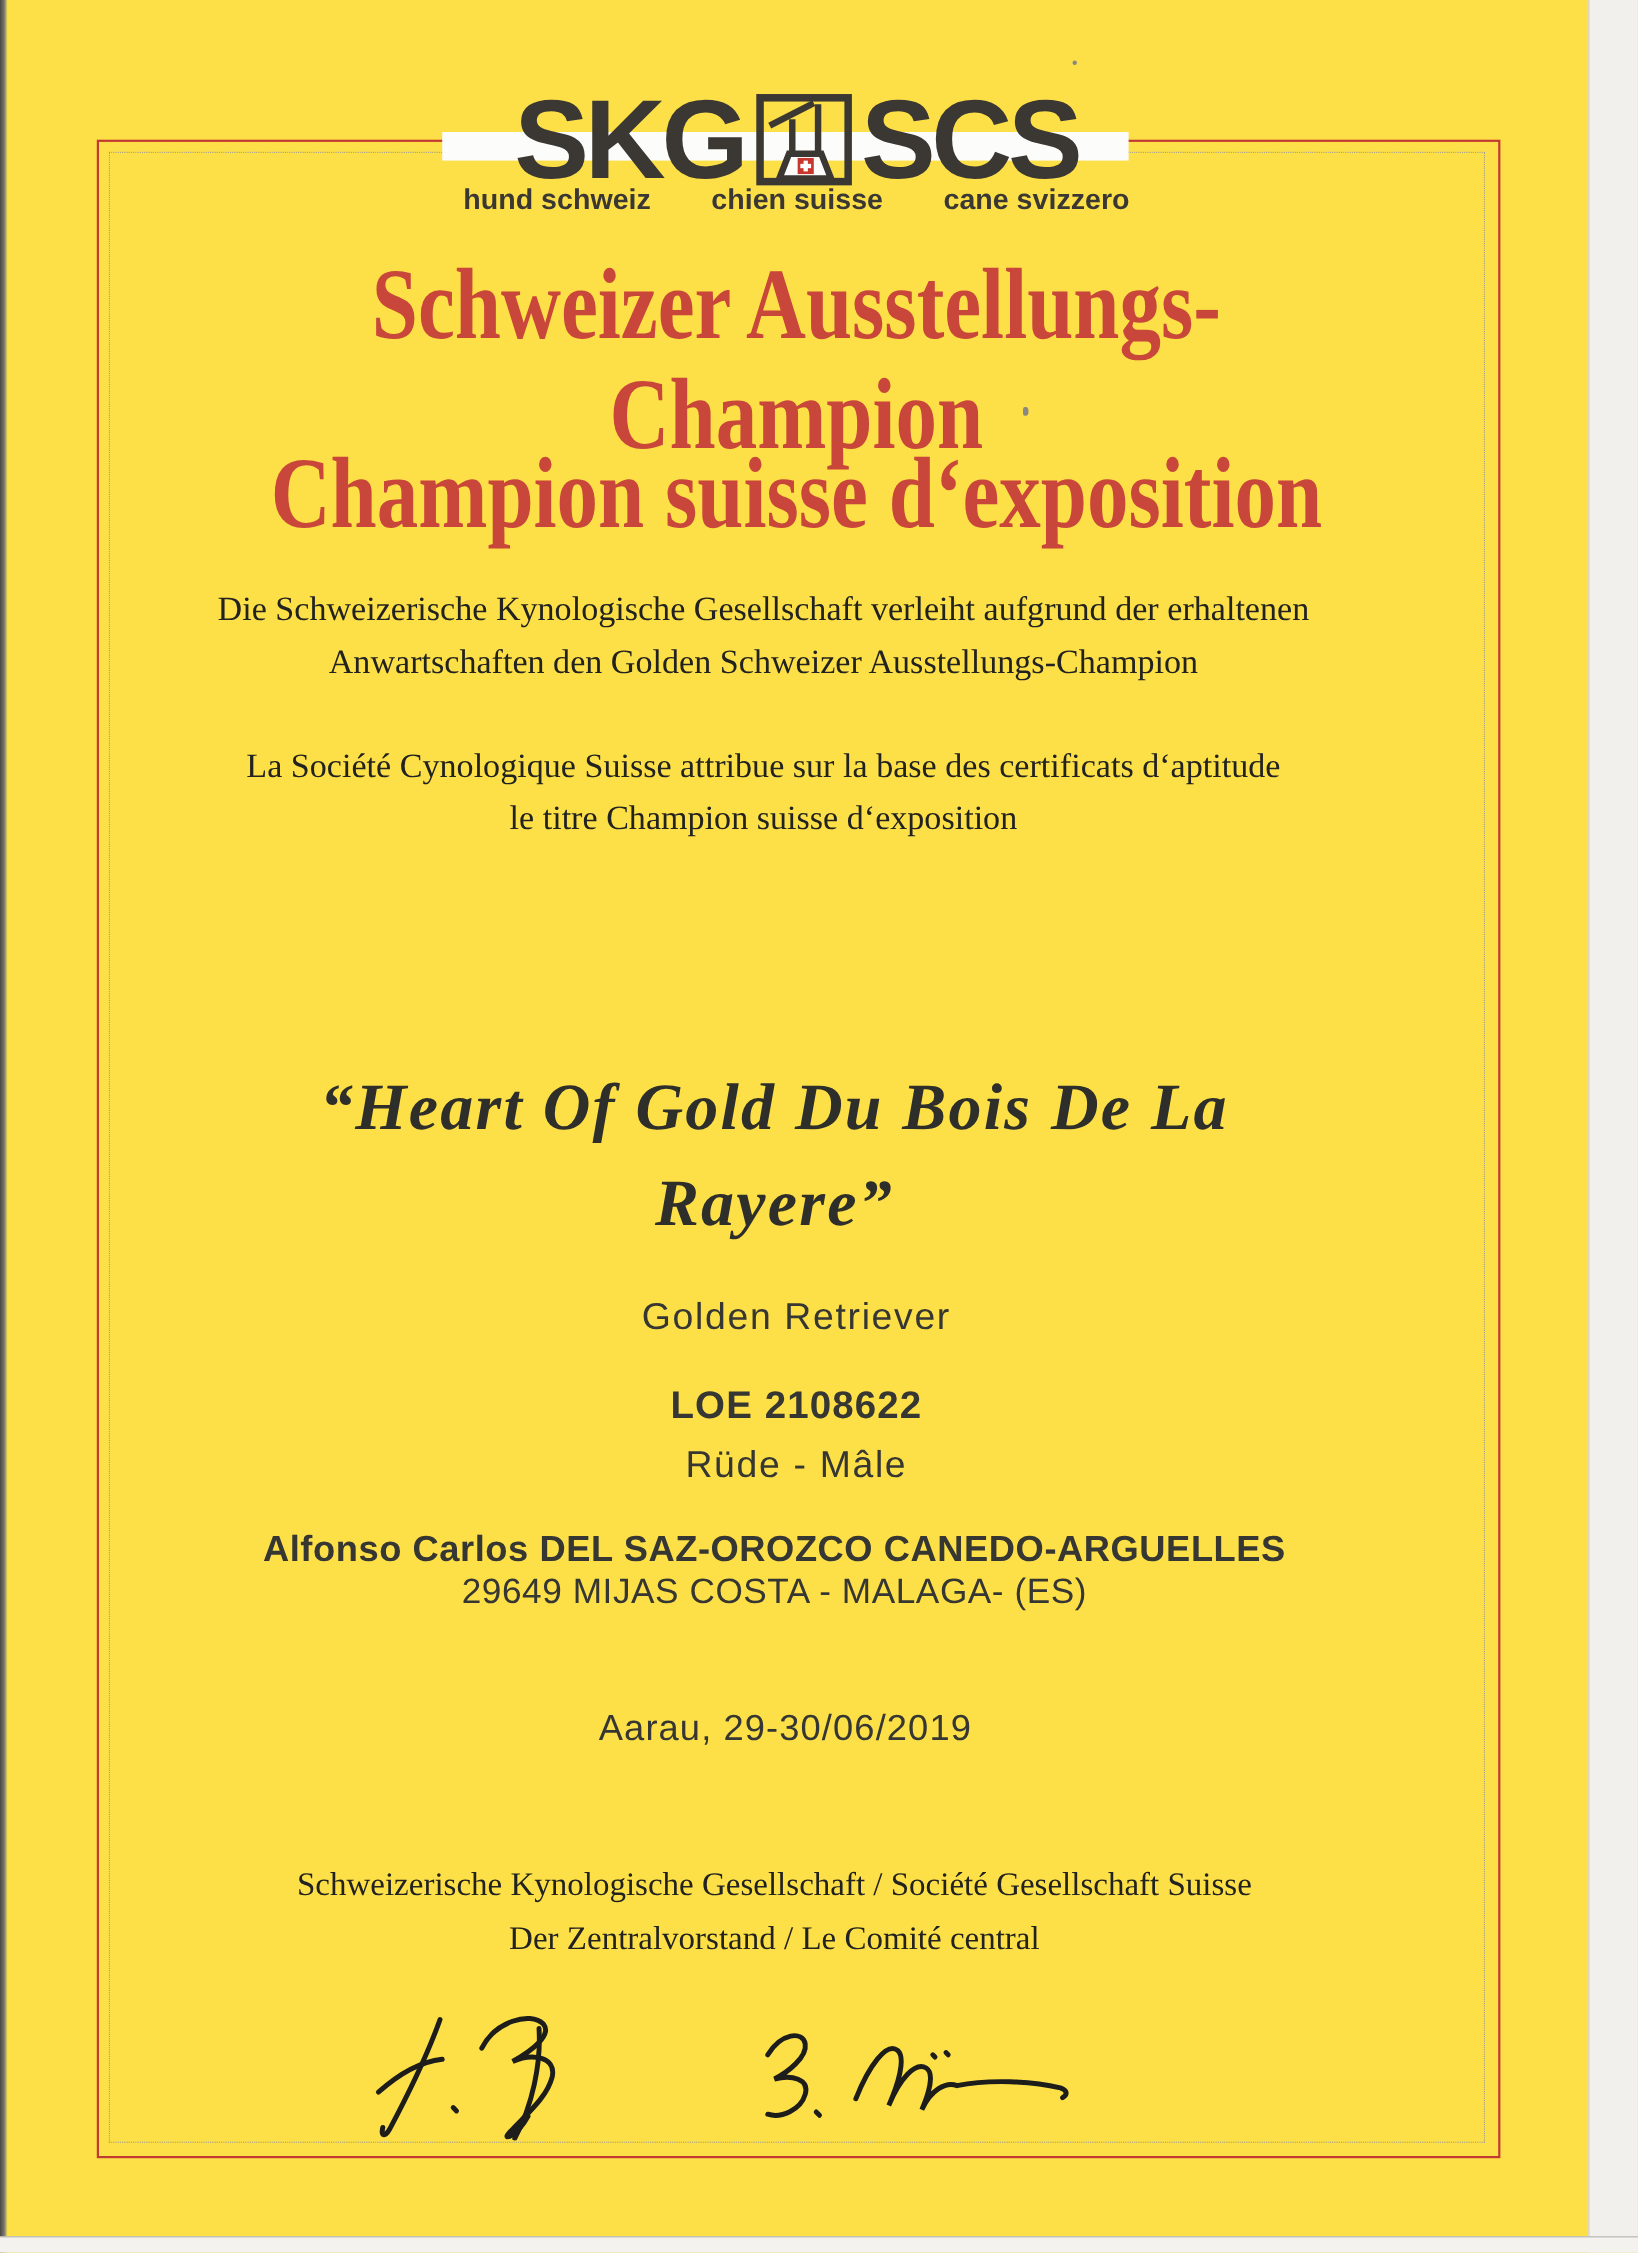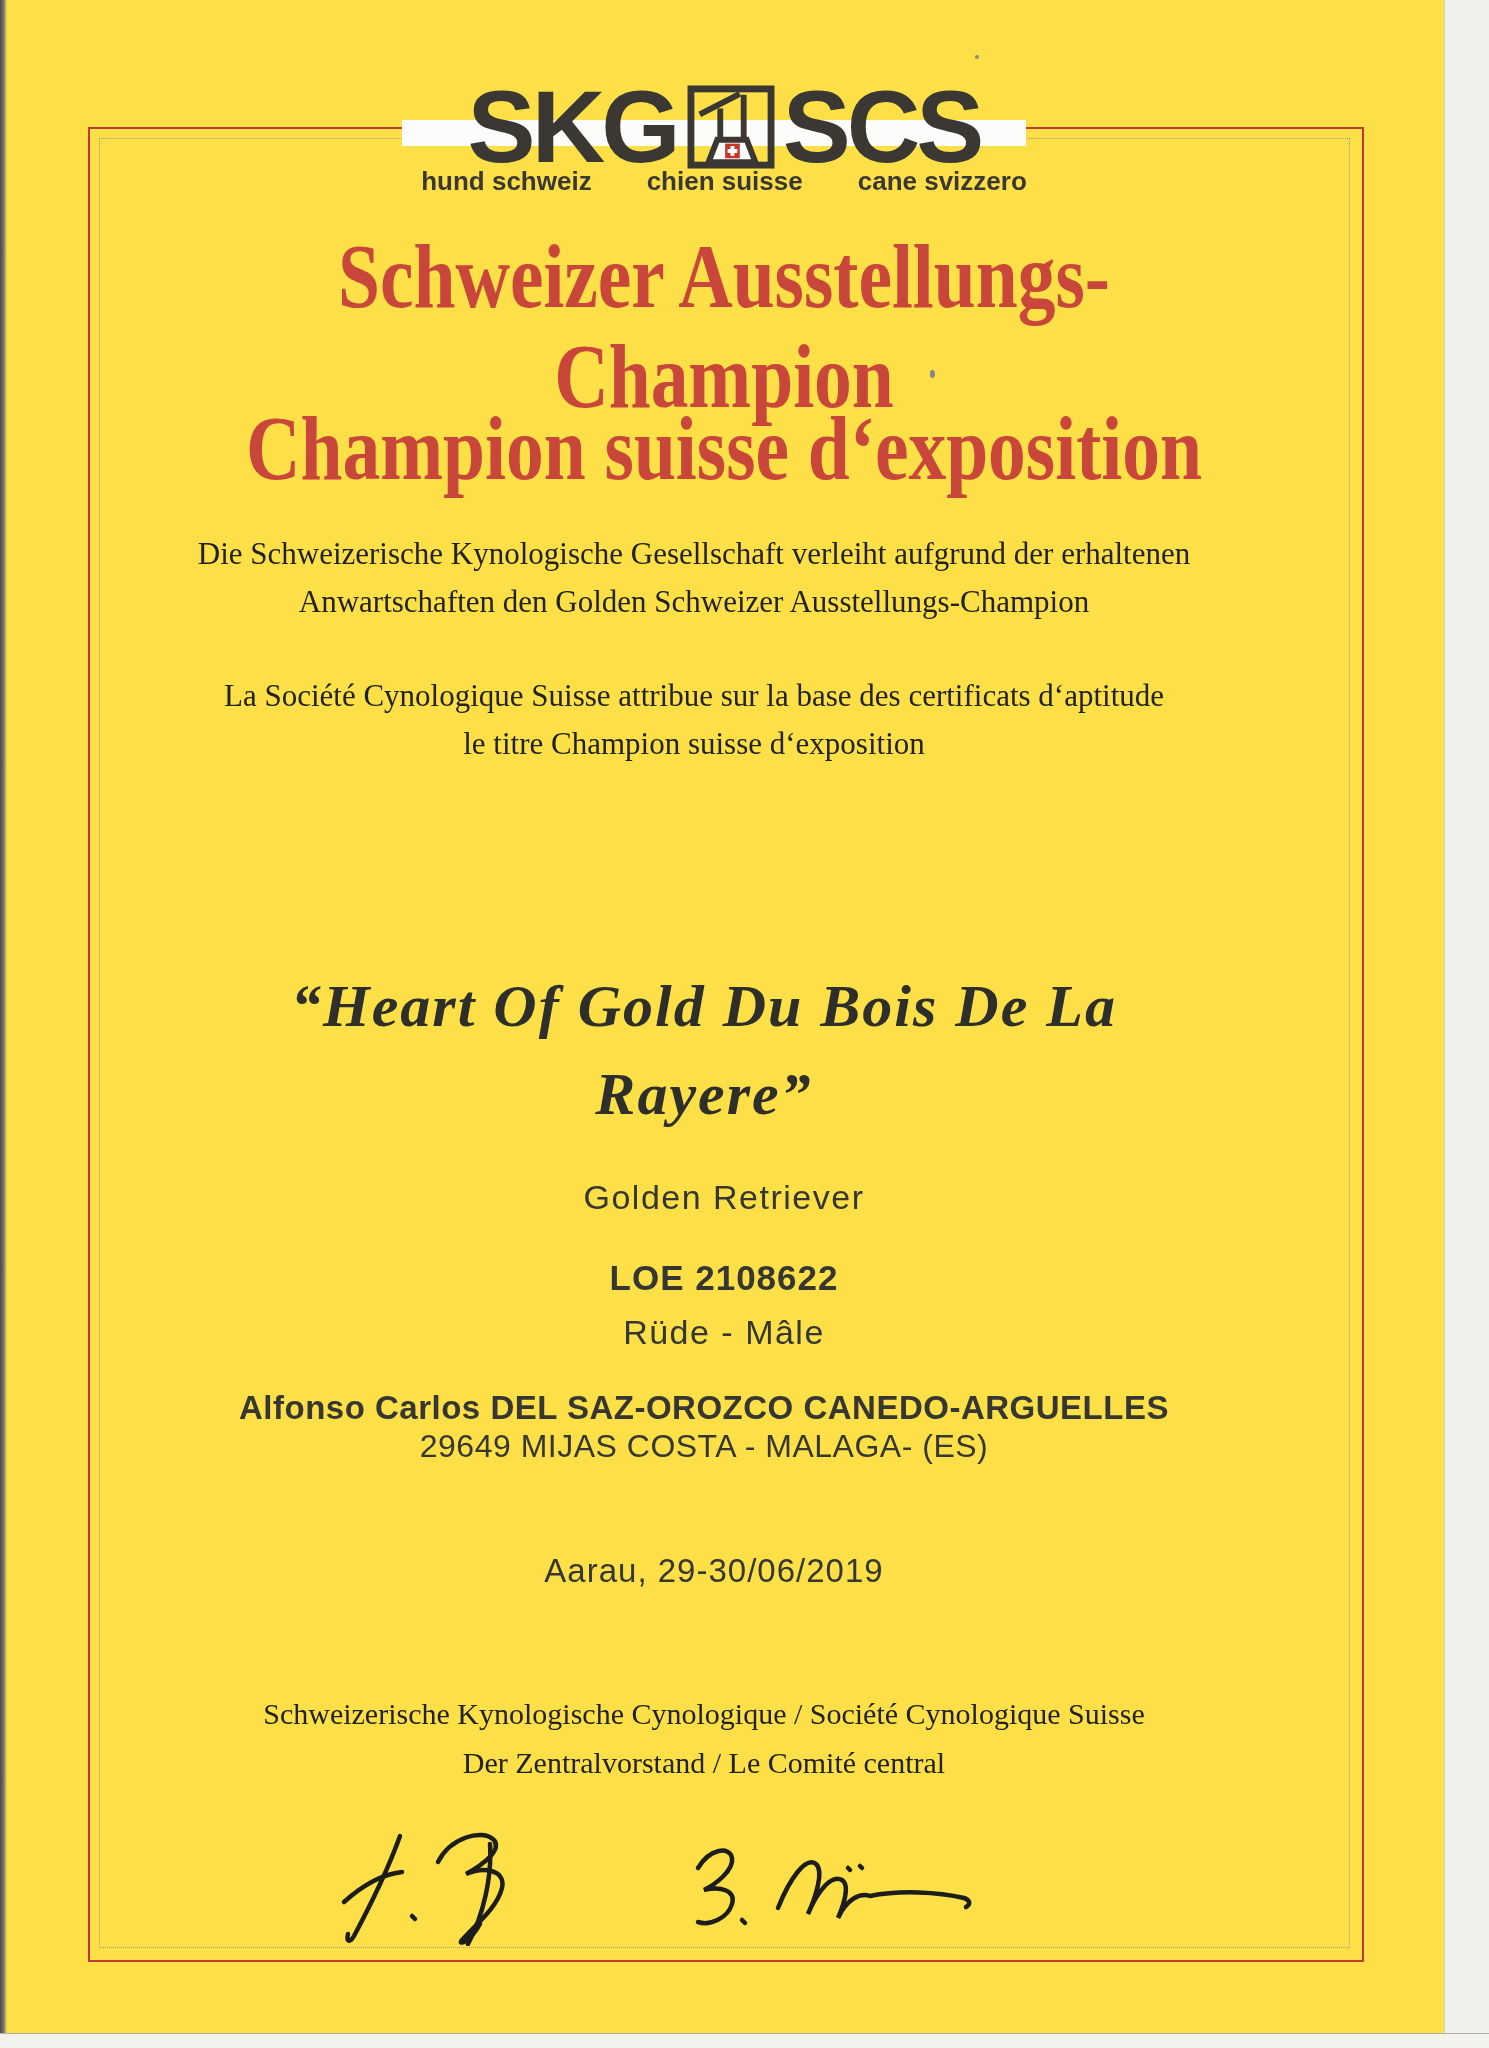--- a/index.html
+++ b/index.html
@@ -135,21 +135,21 @@
   <div class="loe gothic">LOE 2108622</div>
   <div class="sex gothic">Rüde - Mâle</div>
 
   <div class="owner gothic">
     <span class="pline oname">Alfonso Carlos DEL SAZ-OROZCO CANEDO-ARGUELLES</span>
     <span class="pline">29649 MIJAS COSTA - MALAGA- (ES)</span>
   </div>
 
   <div class="place-date gothic">Aarau, 29-30/06/2019</div>
 
-  <div class="footer-org">Schweizerische Kynologische Cynologique / Société Cynologique Suisse</div>
+  <div class="footer-org">Schweizerische Kynologische Gesellschaft / Société Gesellschaft Suisse</div>
   <div class="footer-committee">Der Zentralvorstand / Le Comité central</div>
 
   <div class="sig" style="left:338px;top:1826px;">
     <svg width="270" height="120" viewBox="0 0 270 120">
       <g stroke="#1d1d1b" stroke-width="4.5" fill="none" stroke-linecap="round">
         <path d="M62 10 C52 38 32 80 16 110 C12 117 8 116 10 108"></path>
         <path d="M6 76 C26 58 46 48 64 46"></path>
         <path d="M74 90 l3 3"></path>
         <path d="M100 36 C112 12 144 2 156 14 C164 24 146 38 128 48 C146 40 168 44 164 62 C159 82 138 98 124 114 C119 120 132 116 142 98"></path>
         <path d="M152 18 C154 50 146 88 130 118"></path>

